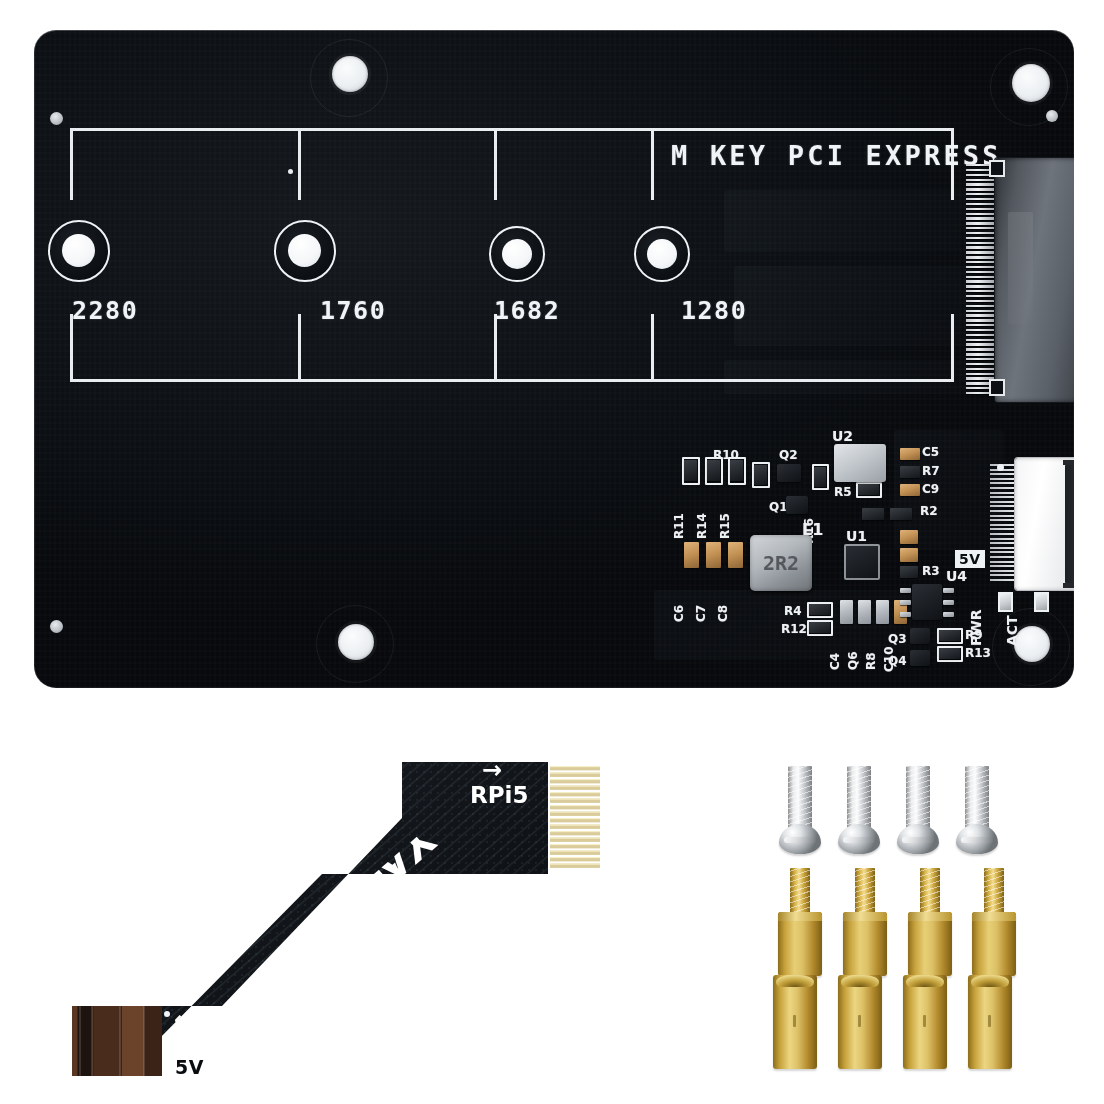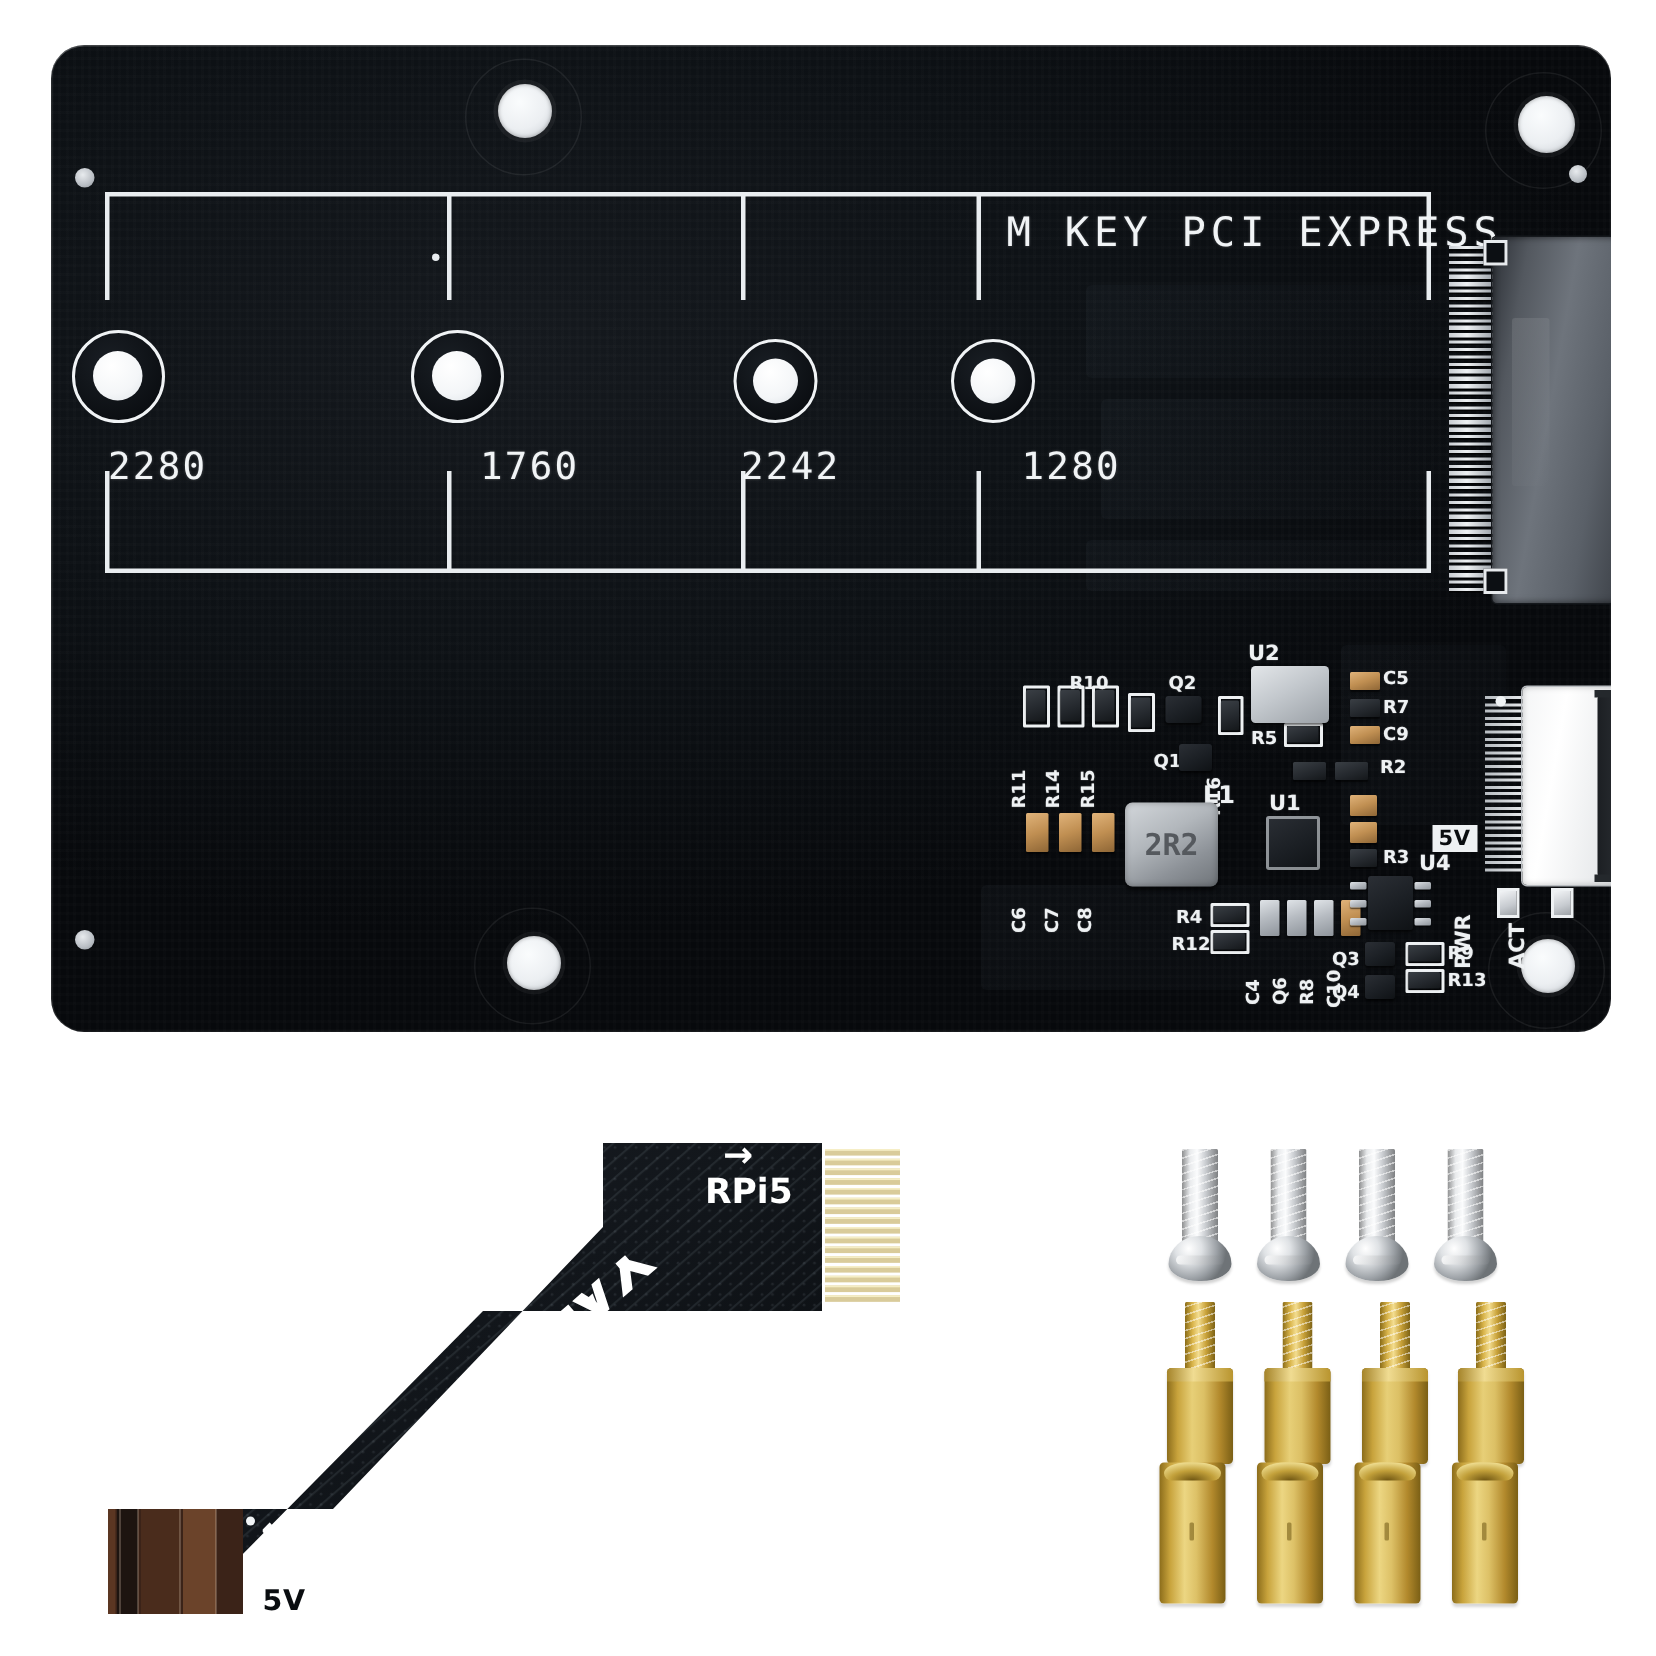--- a/index.html
+++ b/index.html
@@ -57,21 +57,21 @@
     position:absolute; border-radius:50%;
     background: radial-gradient(circle at 40% 35%, #e8ebee 0%, #b9bec4 60%, #8d9298 100%);
   }
   .halo { position:absolute; border-radius:50%; border:1px solid rgba(255,255,255,.07); }
 
   
   .silk-text {
     position:absolute;
     color:#f1f4f6;
     font-family:"DejaVu Sans Mono","Liberation Mono",monospace;
-    font-weight:400;
+    font-weight:700;
     letter-spacing:1px;
     white-space:nowrap;
     text-shadow:0 0 2px rgba(255,255,255,.25);
   }
   .size-label { font-size:25px; letter-spacing:1.5px; }
   .mkey-label { font-size:27px; letter-spacing:3.2px; }
 
   
   .logo-wrap { position:absolute; left:256px; top:466px; }
   .logo-sub {
@@ -288,21 +288,21 @@
     <div class="silk-text size-label" style="left:38px;top:266px;">2280</div>
 
     <div class="hole-ring" style="left:240px;top:190px;width:62px;height:62px;">
       <div class="inner" style="left:12px;top:12px;width:33px;height:33px;"></div>
     </div>
     <div class="silk-text size-label" style="left:286px;top:266px;">1760</div>
 
     <div class="hole-ring" style="left:455px;top:196px;width:56px;height:56px;">
       <div class="inner" style="left:11px;top:11px;width:30px;height:30px;"></div>
     </div>
-    <div class="silk-text size-label" style="left:460px;top:266px;">2242</div>
+    <div class="silk-text size-label" style="left:460px;top:266px;">1682</div>
 
     <div class="hole-ring" style="left:600px;top:196px;width:56px;height:56px;">
       <div class="inner" style="left:11px;top:11px;width:30px;height:30px;"></div>
     </div>
     <div class="silk-text size-label" style="left:647px;top:266px;">1280</div>
 
     <div class="halo" style="left:276px;top:9px;width:78px;height:78px;"></div>
     <div class="corner-hole" style="left:298px;top:26px;width:36px;height:36px;"></div>
     <div class="halo" style="left:956px;top:18px;width:78px;height:78px;"></div>
     <div class="corner-hole" style="left:978px;top:34px;width:38px;height:38px;"></div>

